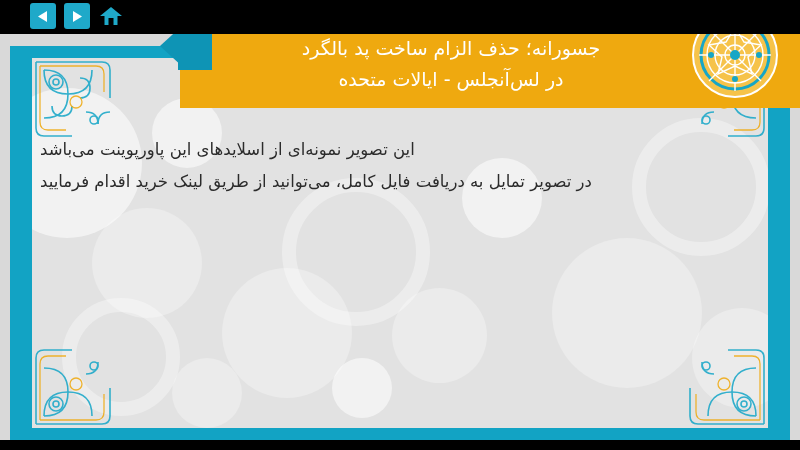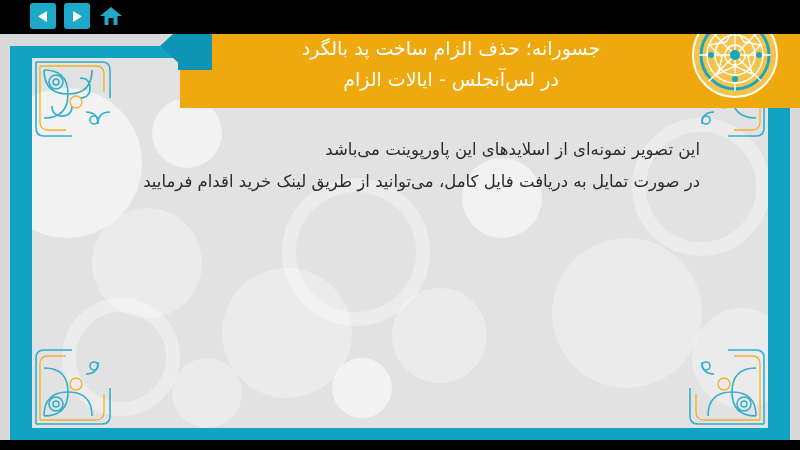--- a/index.html
+++ b/index.html
@@ -153,21 +153,21 @@
     z-index: 24;
   }
 
   
   #body-text {
     position: absolute;
     left: 40px;
     top: 134px;
     width: 660px;
     direction: rtl;
-    text-align: right;
+    text-align: left;
     color: #2b2b2b;
     font-family: "DejaVu Sans", sans-serif;
     font-size: 16.5px;
     line-height: 32px;
     z-index: 30;
   }
   #body-text div { white-space: nowrap; }
 
   
   #bottom-strip {
@@ -309,21 +309,21 @@
     </div>
   </div>
 
   <div id="title-banner"></div>
   <div id="banner-tab"></div>
   <div id="banner-notch"></div>
 
   <div id="title-text">
     <div>بررسی طراحی معماری شهری</div>
     <div>جسورانه؛ حذف الزام ساخت پد بالگرد</div>
-    <div>در لس‌آنجلس - ایالات الزام</div>
+    <div>در لس‌آنجلس - ایالات متحده</div>
   </div>
 
   <div id="medallion">
     <svg width="86" height="86" viewBox="0 0 86 86">
       <circle cx="43" cy="43" r="42" fill="#f6c34a" stroke="#ffffff" stroke-width="2"></circle>
       <circle cx="43" cy="43" r="34" fill="none" stroke="#16a6c6" stroke-width="3"></circle>
       <g stroke="#ffffff" stroke-width="1.4" fill="none">
         <circle cx="43" cy="43" r="28"></circle>
         <circle cx="43" cy="43" r="20"></circle>
         <circle cx="43" cy="43" r="10"></circle>
@@ -335,17 +335,17 @@
         <circle cx="43" cy="19" r="3"></circle>
         <circle cx="43" cy="67" r="3"></circle>
         <circle cx="19" cy="43" r="3"></circle>
         <circle cx="67" cy="43" r="3"></circle>
       </g>
     </svg>
   </div>
 
   <div id="body-text">
     <div>این تصویر نمونه‌ای از اسلایدهای این پاورپوینت می‌باشد</div>
-    <div>در صورت تمایل به دریافت فایل کامل، می‌توانید از طریق لینک خرید اقدام فرمایید</div>
+    <div>در تصویر تمایل به دریافت فایل کامل، می‌توانید از طریق لینک خرید اقدام فرمایید</div>
   </div>
 
   <div id="bottom-strip"></div>
 </div>
 
 </body></html>

